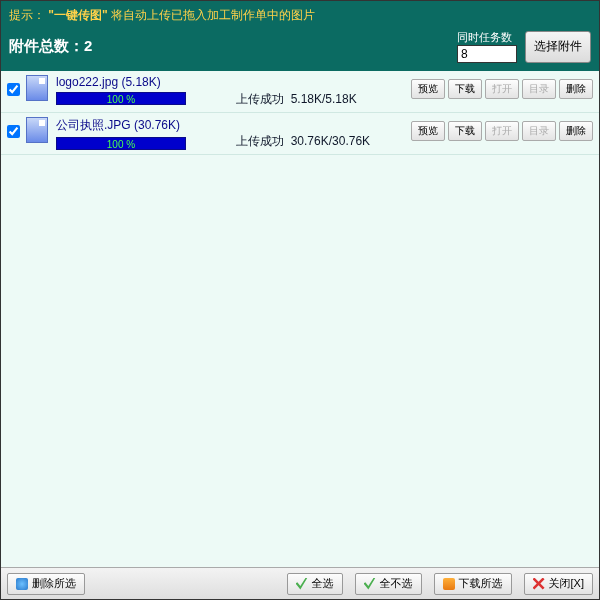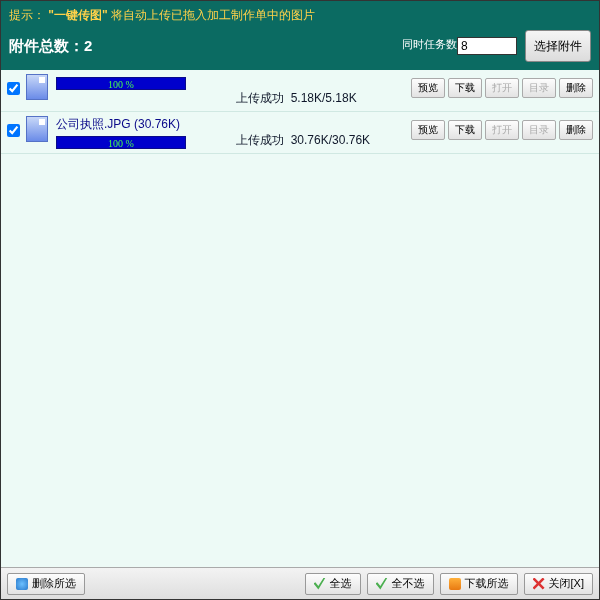--- a/index.html
+++ b/index.html
@@ -7,38 +7,38 @@
 .window { width: 600px; height: 600px; border: 1px solid #333; background: #fff; display: flex; flex-direction: column; }
 .titlebar { height: 22px; background: linear-gradient(#6a6a6a,#4a4a4a); color: #fff; display: flex; align-items: center; padding: 0 6px; font-size: 12px; }
 .titlebar .title { flex: 1; }
 .titlebar .close { width: 18px; height: 16px; background: #555; text-align: center; line-height: 14px; cursor: pointer; border: 1px solid #333; font-size: 11px; }
 .header { background: #0b6b62; padding: 6px 8px 8px; display: flex; align-items: center; flex-wrap: wrap; }
 .hint { color: #ffd24a; font-size: 12px; width: 100%; margin-bottom: 6px; }
 .hint .hb { font-weight: bold; }
 .header-row { display: flex; align-items: center; width: 100%; justify-content: space-between; }
 .totlabel { color: #fff; font-size: 15px; font-weight: bold; }
 .curtask { color: #fff; font-size: 15px; font-weight: bold; margin-left: 60px; }
-.concur { margin-left: auto; display: flex; flex-direction: row; color: #fff; font-size: 11px; margin-right: 8px; }
+.concur { margin-left: auto; display: flex; flex-direction: column; color: #fff; font-size: 11px; margin-right: 8px; }
 .concur input { width: 60px; height: 18px; background: #fff; border: 1px solid #333; font-size: 12px; padding: 0 3px; }
 .selfile { height: 32px; padding: 0 8px; background: linear-gradient(#f5f5f5,#dcdcdc); border: 1px solid #888; border-radius: 3px; font-size: 12px; cursor: pointer; }
 .list { flex: 1; background: #edfaf6; overflow: auto; }
 .row { display: flex; align-items: flex-start; padding: 4px 6px; border-bottom: 1px solid #d0e8e2; }
 .row input[type=checkbox] { margin-top: 8px; margin-right: 6px; }
 .thumb { width: 22px; height: 26px; background: linear-gradient(#c8d8f8,#6a8be8); border: 1px solid #5572c6; margin-right: 8px; position: relative; }
 .thumb::after { content: ""; position: absolute; top: 2px; right: 2px; width: 6px; height: 6px; background: #fff; }
 .filecol { flex: 0 0 170px; color: #0a0a8a; font-size: 12px; }
 .filecol .fname { white-space: nowrap; }
 .progress { width: 130px; height: 13px; background: #fff; border: 1px solid #0a0a8a; margin-top: 3px; position: relative; }
 .progress .bar { height: 100%; background: #0000cc; }
-.progress .plabel { position: absolute; top: 0; left: 0; right: 0; text-align: center; color: #4aff4a; font-size: 10px; line-height: 13px; font-family: Liberation Serif, serif; }
+.progress .plabel { position: absolute; top: 0; left: 0; right: 0; text-align: center; color: #4aff4a; font-size: 10px; line-height: 13px; }
 .status { color: #0f172a; font-size: 12px; margin-left: 10px; margin-top: 16px; white-space: nowrap; width: 140px; }
 .btns { display: flex; gap: 3px; margin-top: 4px; margin-left: auto; }
 .sbtn { height: 20px; padding: 0 6px; font-size: 10px; background: linear-gradient(#fdfdfd,#e3e3e3); border: 1px solid #aaa; border-radius: 2px; cursor: pointer; }
 .sbtn.dis { color: #aaa; }
-.footer { height: 32px; background: linear-gradient(#f3f3f3,#dedede); border-top: 1px solid #aaa; display: flex; align-items: center; padding: 0 6px; gap: 6px; }
+.footer { height: 32px; background: linear-gradient(#f3f3f3,#dedede); border-top: 1px solid #aaa; display: flex; align-items: center; padding: 0 6px; gap: 12px; }
 .fbtn { height: 22px; padding: 0 8px; display: flex; align-items: center; gap: 4px; background: linear-gradient(#fdfdfd,#e3e3e3); border: 1px solid #999; border-radius: 2px; font-size: 11px; cursor: pointer; }
 .ficon { width: 12px; height: 12px; display: inline-block; }
 .ic-del { background: radial-gradient(#6cc0ff,#2a7acc); border-radius: 2px; }
 .ic-sel { background: #4caf50; clip-path: polygon(0 50%,40% 100%,100% 0,85% 0,40% 70%,15% 40%); }
 .ic-unsel { background: #4caf50; clip-path: polygon(0 50%,40% 100%,100% 0,85% 0,40% 70%,15% 40%); position: relative; }
 .ic-dl { background: linear-gradient(#ffb03a,#e87a12); border-radius: 2px; }
 .ic-close { background: #d33; clip-path: polygon(15% 0,50% 35%,85% 0,100% 15%,65% 50%,100% 85%,85% 100%,50% 65%,15% 100%,0 85%,35% 50%,0 15%); }
 .spacer { flex: 1; }
 </style>
 </head>
@@ -60,20 +60,21 @@
       </div>
       <button class="selfile">选择附件</button>
     </div>
   </div>
 
   <div class="list">
     <div class="row">
       <input type="checkbox" checked="" style="">
       <div class="thumb"></div>
       <div class="filecol">
+        <div class="fname">logo222.jpg (5.18K)</div>
         <div class="progress">
           <div class="bar" style="width:100%"></div>
           <div class="plabel">100 %</div>
         </div>
       </div>
       <div class="status">
         <span>上传成功</span>&nbsp;&nbsp;<span>5.18K/5.18K</span>
       </div>
       <div class="btns">
         <button class="sbtn">预览</button>

